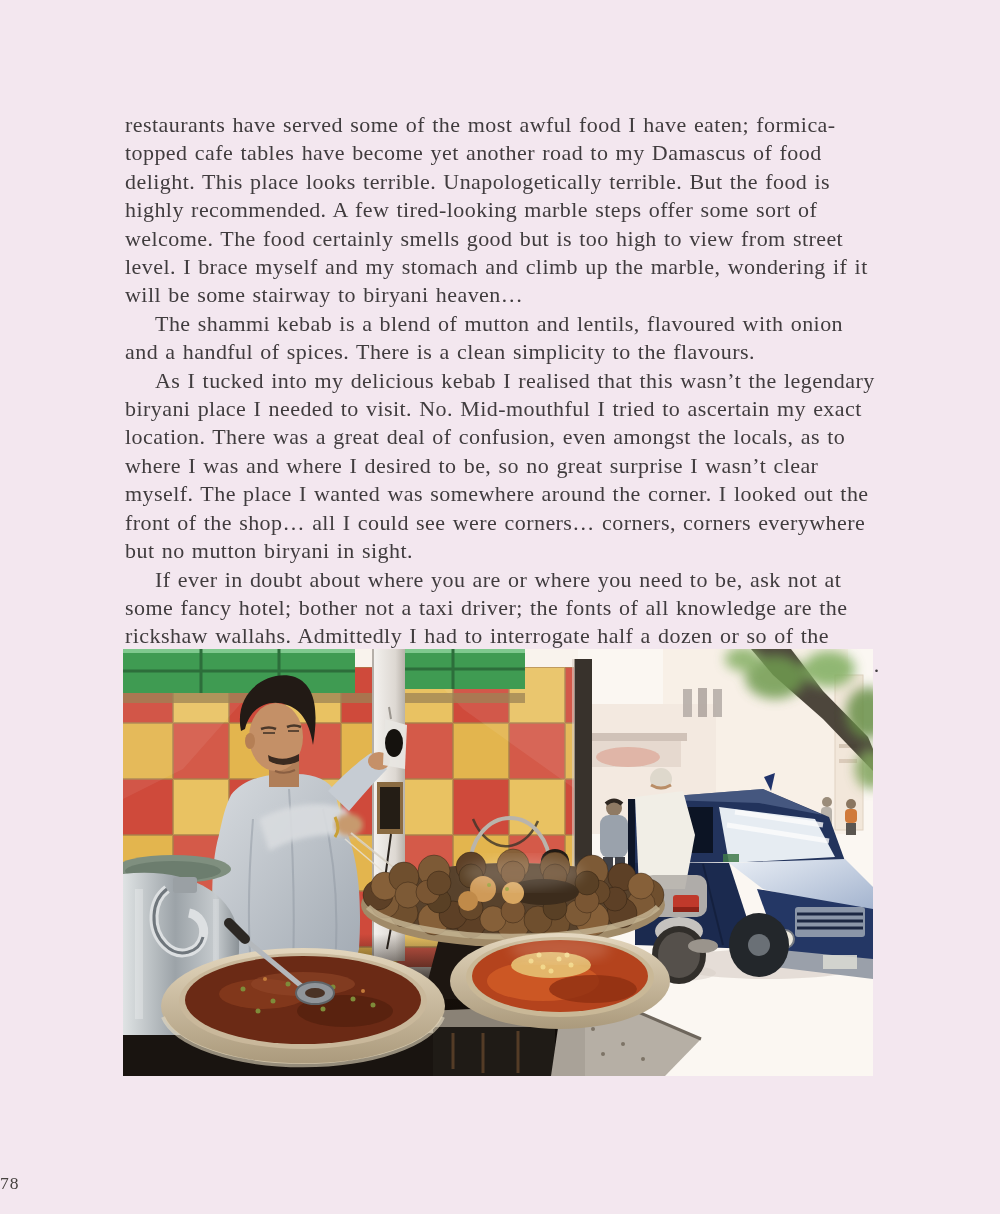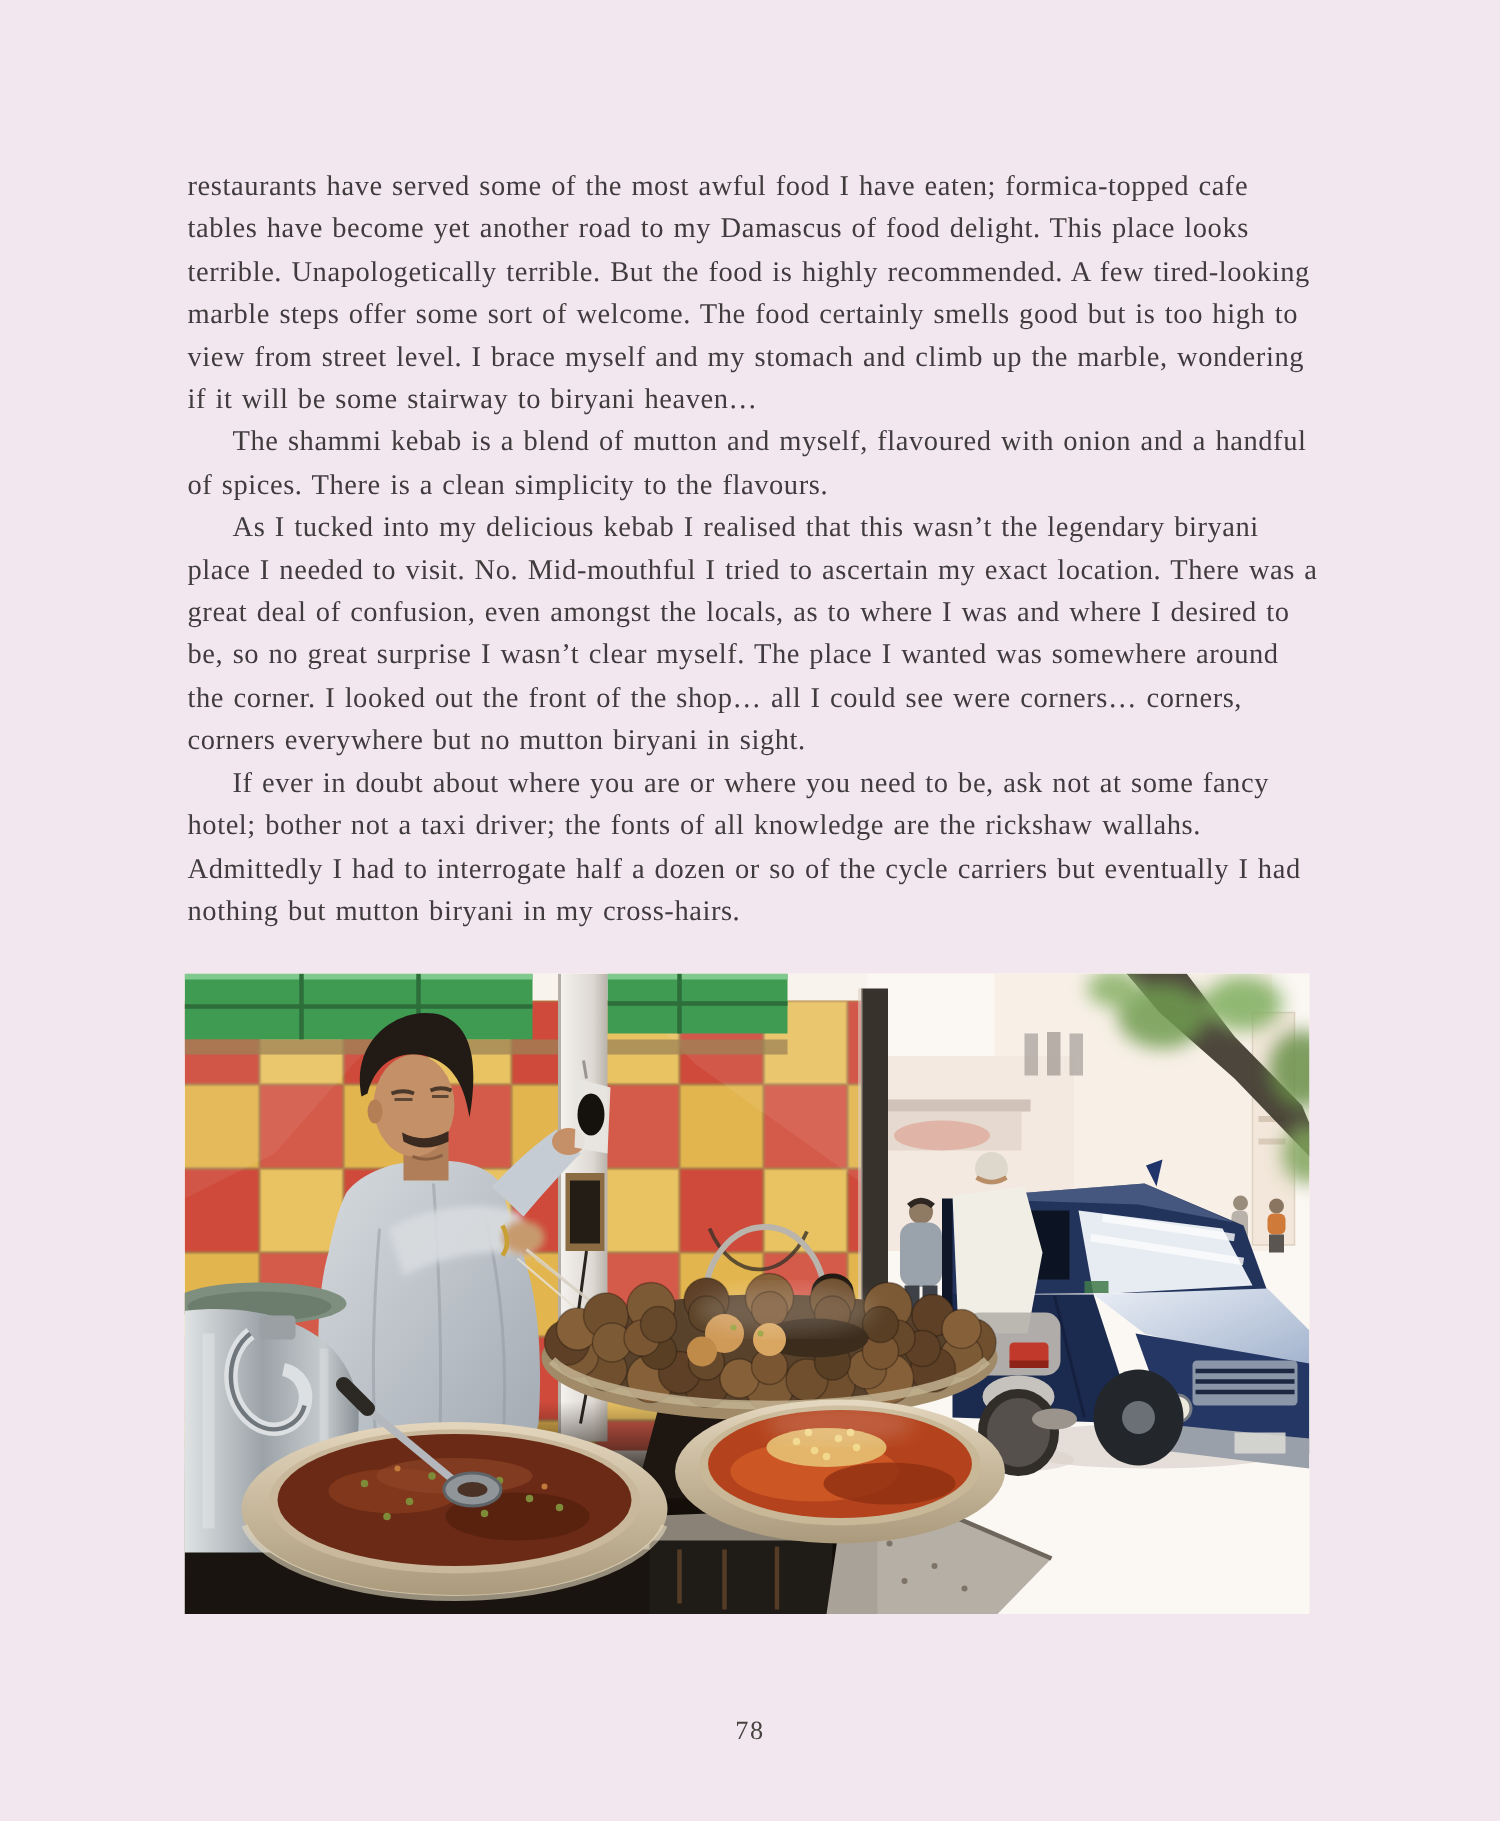--- a/index.html
+++ b/index.html
@@ -4,43 +4,43 @@
 <style>
   html,body{margin:0;padding:0;}
   body{background:#e9dde6;}
   .page{
     position:relative;width:1000px;height:1214px;margin:0 auto;
     background:#f3e7ef;overflow:hidden;
     font-family:"Liberation Serif","DejaVu Serif",serif;
   }
   .text-block{
     position:absolute;left:125px;top:111px;width:755px;
-    font-size:19px;line-height:28.4px;color:#403c3e;
+    font-size:22px;line-height:28.4px;color:#403c3e;
     letter-spacing:.02em;word-spacing:.06em;
   }
   .text-block p{margin:0;}
   .text-block p.indent{text-indent:30px;}
   .photo{
     position:absolute;left:123px;top:649px;width:750px;height:427px;
     overflow:hidden;background:#f9f3ed;
   }
   .photo svg{display:block;}
   .page-number{
-    position:absolute;left:0;top:1143px;width:100%;
-    text-align:center;font-size:17.5px;color:#46423f;letter-spacing:.06em;
+    position:absolute;left:0;top:1173px;width:100%;
+    font-size:17.5px;color:#46423f;letter-spacing:.06em;
   }
 </style>
 </head>
 <body>
 
 <div class="page">
 
   <div class="text-block">
     <p>restaurants have served some of the most awful food I have eaten; formica-topped cafe tables have become yet another road to my Damascus of food delight. This place looks terrible. Unapologetically terrible. But the food is highly recommended. A few tired-looking marble steps offer some sort of welcome. The food certainly smells good but is too high to view from street level. I brace myself and my stomach and climb up the marble, wondering if it will be some stairway to biryani heaven…</p>
-    <p class="indent">The shammi kebab is a blend of mutton and myself, flavoured with onion and a handful of spices. There is a clean simplicity to the flavours.</p>
+    <p class="indent">The shammi kebab is a blend of mutton and lentils, flavoured with onion and a handful of spices. There is a clean simplicity to the flavours.</p>
     <p class="indent">As I tucked into my delicious kebab I realised that this wasn’t the legendary biryani place I needed to visit. No. Mid-mouthful I tried to ascertain my exact location. There was a great deal of confusion, even amongst the locals, as to where I was and where I desired to be, so no great surprise I wasn’t clear myself. The place I wanted was somewhere around the corner. I looked out the front of the shop… all I could see were corners… corners, corners everywhere but no mutton biryani in sight.</p>
     <p class="indent">If ever in doubt about where you are or where you need to be, ask not at some fancy hotel; bother not a taxi driver; the fonts of all knowledge are the rickshaw wallahs. Admittedly I had to interrogate half a dozen or so of the cycle carriers but eventually I had nothing but mutton biryani in my cross-hairs.</p>
   </div>
 
   <div class="photo" role="img" aria-label="A cook in a pale grey kurta stands before a red-and-yellow chequered tiled wall, turning shammi kebabs piled in a ring on a huge tava; two wide pans of red curry sit in front with a ladle, a large aluminium pot with a horseshoe handle at left, green crates above, and through the shop opening a bright street with a dark blue SUV, a scooter rider and pedestrians.">
     <svg width="750" height="427" viewBox="0 0 750 427" xmlns="http://www.w3.org/2000/svg">
       <defs>
         <pattern id="tiles" patternUnits="userSpaceOnUse" x="-6" y="18" width="112" height="112">
           <rect width="112" height="112" fill="#e3b54e"></rect>
           <rect x="0" y="0" width="56" height="56" fill="#cf4a3b"></rect>

